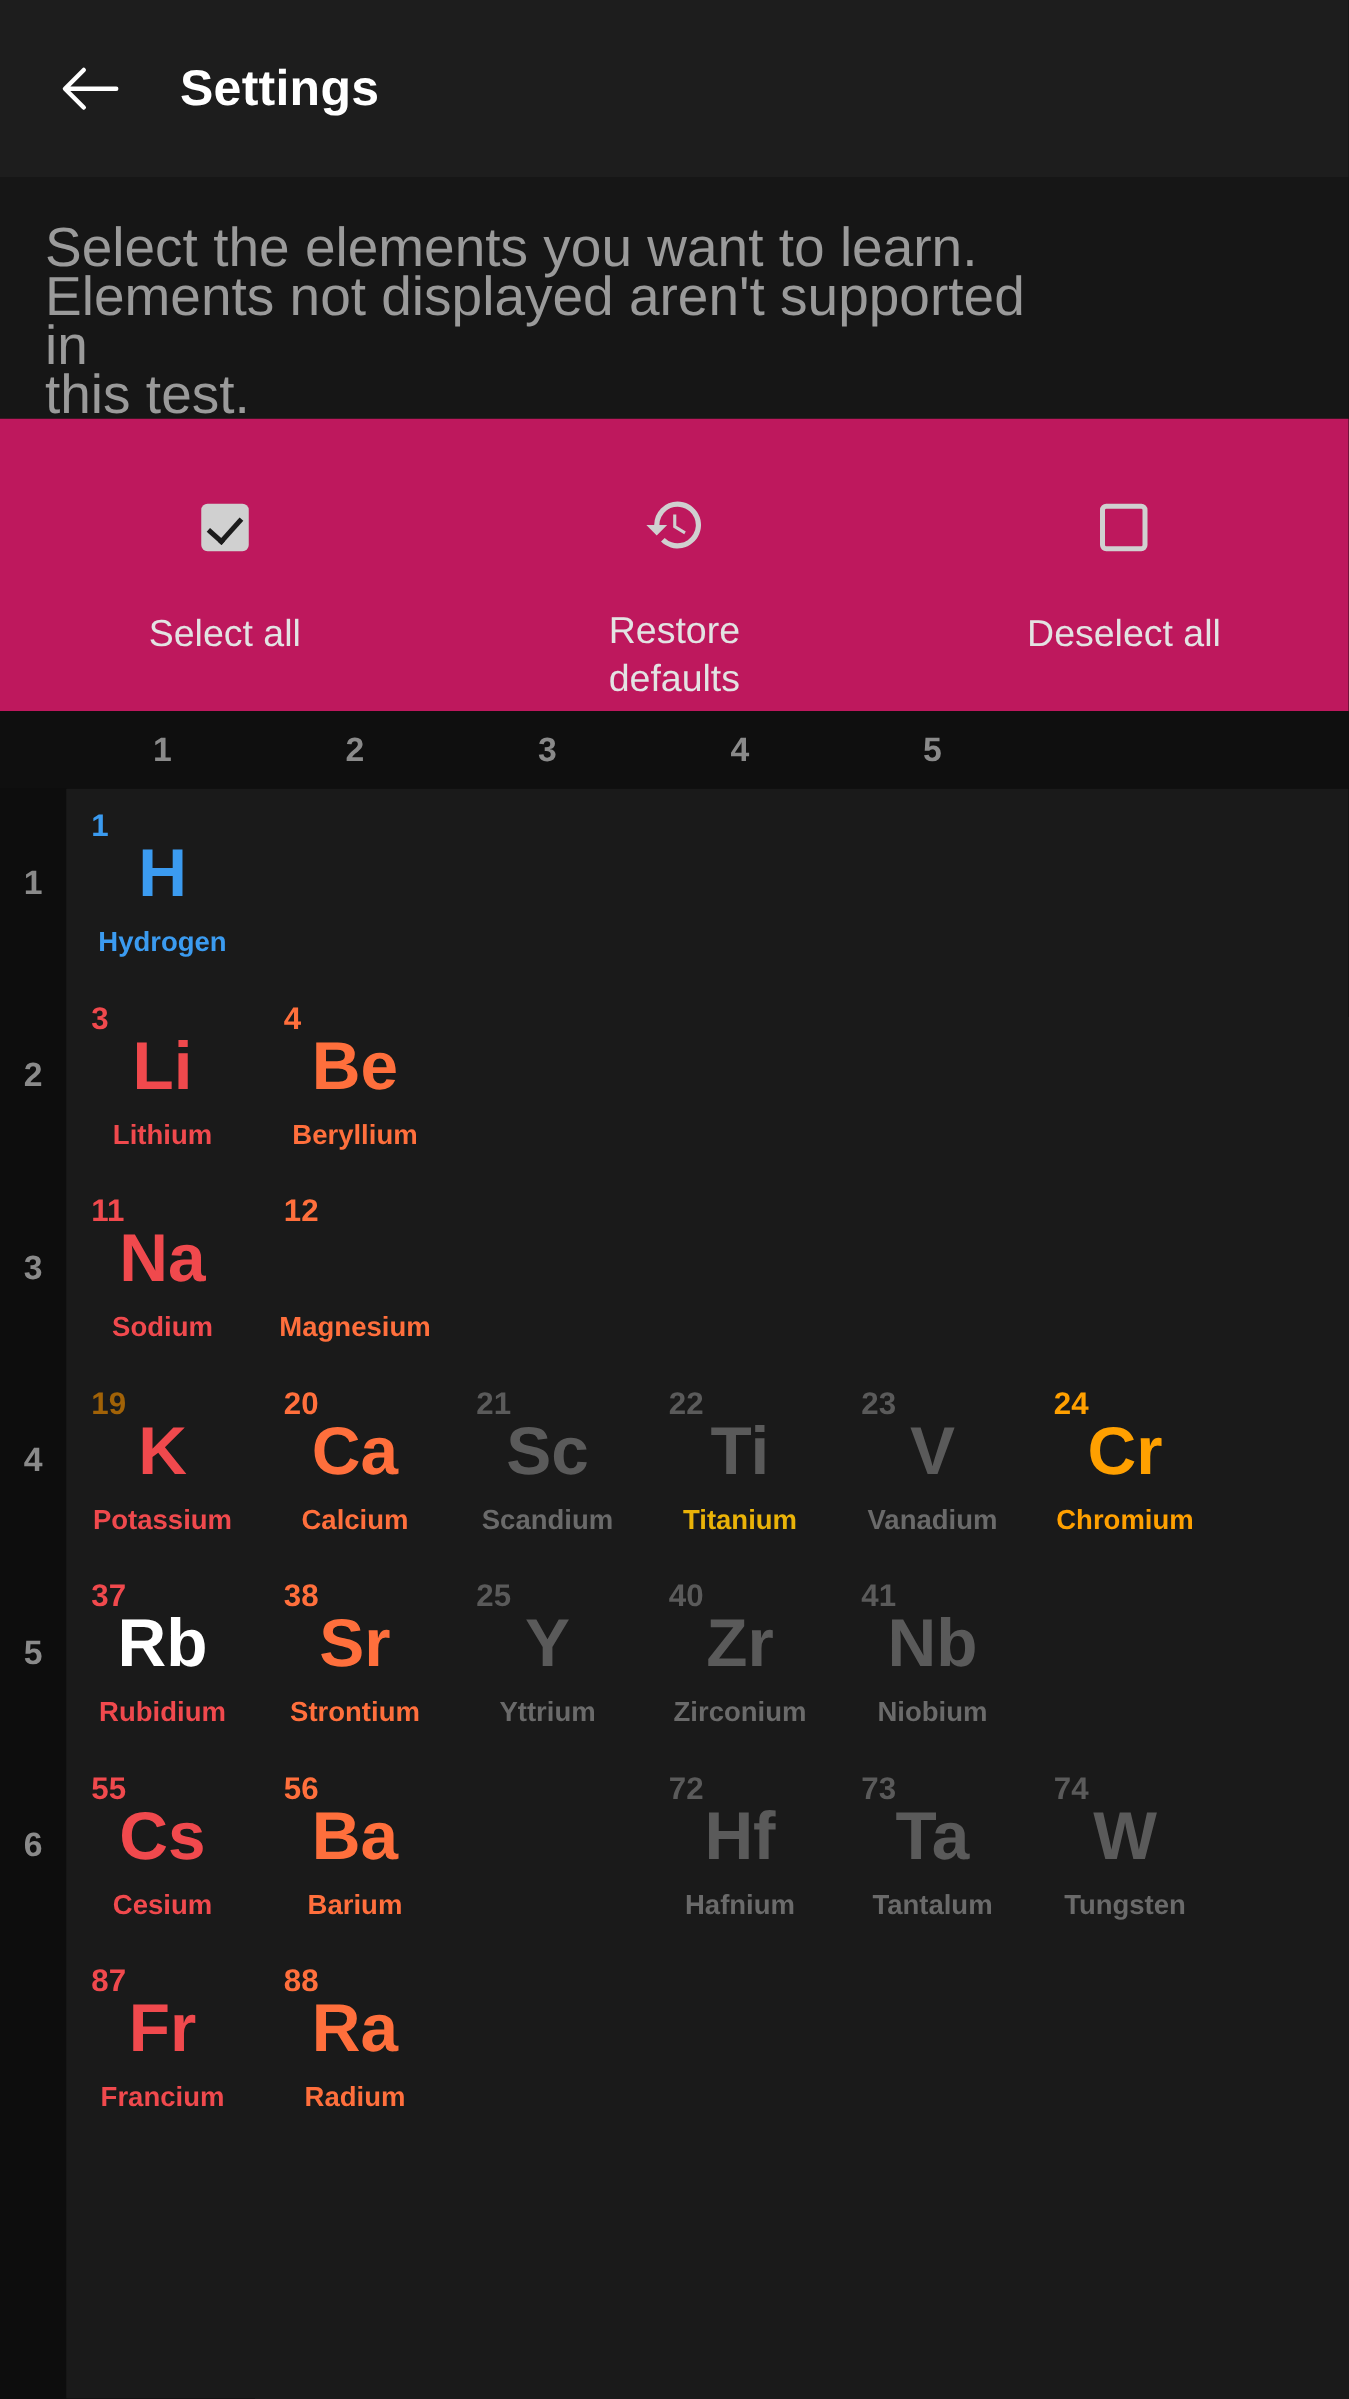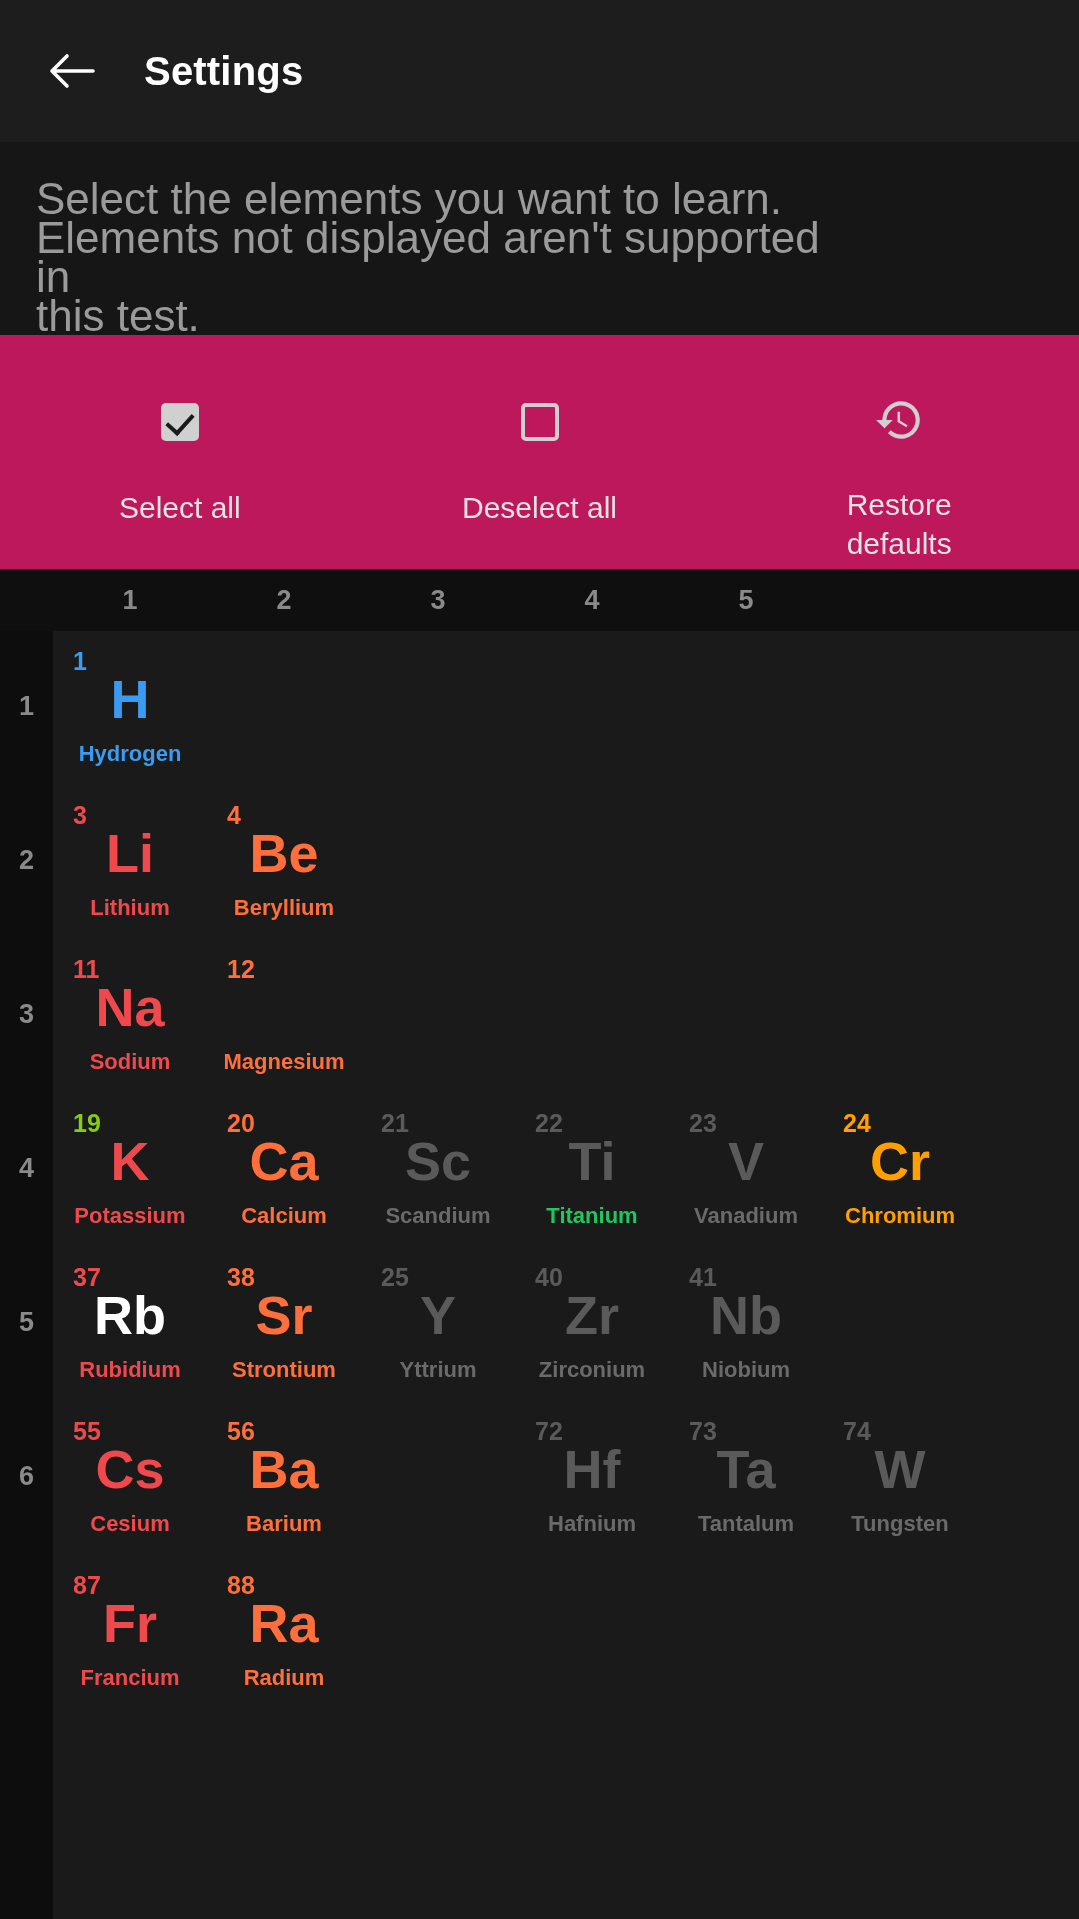--- a/index.html
+++ b/index.html
@@ -214,33 +214,33 @@
 
     <div class="action">
       <div class="action-icon">
         <div class="cb-checked"></div>
       </div>
       <div class="action-label">Select all</div>
     </div>
 
     <div class="action">
       <div class="action-icon">
-        <div class="cb-empty"></div>
-      </div>
-      <div class="action-label">Deselect all</div>
-    </div>
-
-    <div class="action">
-      <div class="action-icon">
         <svg width="50" height="50" viewBox="0 0 24 24" fill="#d0d0d0">
           <path d="M13 3a9 9 0 0 0-9 9H1l3.89 3.89.07.14L9 12H6a7 7 0 1 1 2.05 4.95l-1.42 1.42A9 9 0 1 0 13 3z"></path>
           <path d="M12.5 8h-1.2v5l4.25 2.52.6-1.02-3.65-2.17V8z"></path>
         </svg>
       </div>
       <div class="action-label">Restore defaults</div>
+    </div>
+
+    <div class="action">
+      <div class="action-icon">
+        <div class="cb-empty"></div>
+      </div>
+      <div class="action-label">Deselect all</div>
     </div>
 
   </div>
 
   <div class="table-wrap">
     <div class="col-header" id="col-header">
         <div class="col-num" style="left: 100px;">1</div>
         <div class="col-num" style="left: 254px;">2</div>
         <div class="col-num" style="left: 408px;">3</div>
         <div class="col-num" style="left: 562px;">4</div>
@@ -273,38 +273,38 @@
         <div class="cell" style="left: 0px; top: 308px;">
           <div class="num" style="color: rgb(240, 73, 77);">11</div>
           <div class="sym" style="color: rgb(240, 73, 77);">Na</div>
           <div class="name" style="color: rgb(240, 73, 77);">Sodium</div>
         </div>
         <div class="cell" style="left: 154px; top: 308px;">
           <div class="num" style="color: rgb(255, 111, 60);">12</div>
           <div class="name" style="color: rgb(255, 111, 60);">Magnesium</div>
         </div>
         <div class="cell" style="left: 0px; top: 462px;">
-          <div class="num" style="color: #84cc16;">19</div>
+          <div class="num" style="color: #a16207;">19</div>
           <div class="sym" style="color: rgb(240, 73, 77);">K</div>
           <div class="name" style="color: rgb(240, 73, 77);">Potassium</div>
         </div>
         <div class="cell" style="left: 154px; top: 462px;">
           <div class="num" style="color: rgb(255, 111, 60);">20</div>
           <div class="sym" style="color: rgb(255, 111, 60);">Ca</div>
           <div class="name" style="color: rgb(255, 111, 60);">Calcium</div>
         </div>
         <div class="cell" style="left: 308px; top: 462px;">
           <div class="num" style="color: rgb(90, 90, 90);">21</div>
           <div class="sym" style="color: rgb(90, 90, 90);">Sc</div>
           <div class="name" style="color: rgb(106, 106, 106);">Scandium</div>
         </div>
         <div class="cell" style="left: 462px; top: 462px;">
           <div class="num" style="color: rgb(90, 90, 90);">22</div>
           <div class="sym" style="color: rgb(90, 90, 90);">Ti</div>
-          <div class="name" style="color: #22c55e;">Titanium</div>
+          <div class="name" style="color: #eab308;">Titanium</div>
         </div>
         <div class="cell" style="left: 616px; top: 462px;">
           <div class="num" style="color: rgb(90, 90, 90);">23</div>
           <div class="sym" style="color: rgb(90, 90, 90);">V</div>
           <div class="name" style="color: rgb(106, 106, 106);">Vanadium</div>
         </div>
         <div class="cell" style="left: 770px; top: 462px;">
           <div class="num" style="color: rgb(255, 160, 0);">24</div>
           <div class="sym" style="color: rgb(255, 160, 0);">Cr</div>
           <div class="name" style="color: rgb(255, 160, 0);">Chromium</div>

